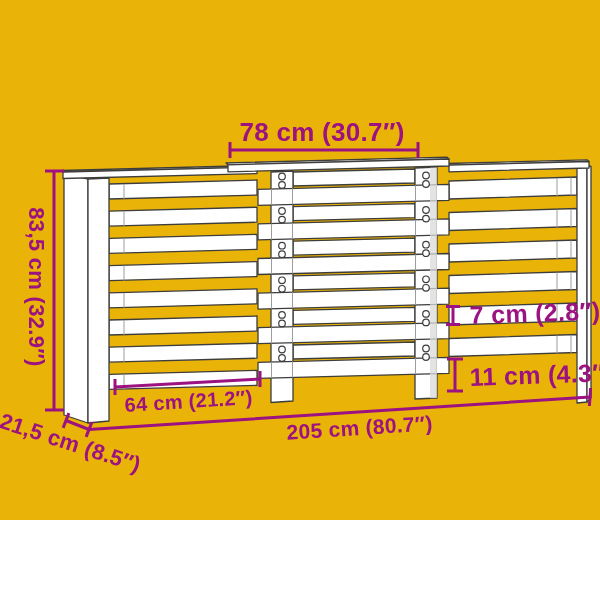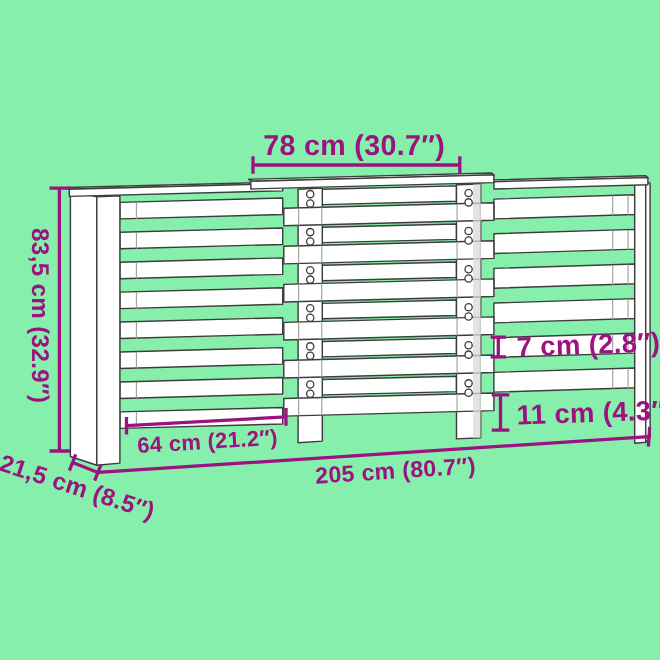--- a/index.html
+++ b/index.html
@@ -1,16 +1,16 @@
 <!DOCTYPE html>
 <html><head>
 <meta charset="utf-8">
 <style>
   html,body{margin:0;padding:0;background:#fff;}
-  .stage{width:600px;height:600px;position:relative;background:#86efac;overflow:hidden;
+  .stage{width:600px;height:520px;position:relative;background:#eab308;overflow:hidden;
          font-family:"Liberation Sans",sans-serif;}
   svg{display:block;}
   .ol{fill:#ffffff;stroke:#3d3d3c;stroke-width:1.3;stroke-linejoin:round;}
   .lt{fill:none;stroke:#9d9d9c;stroke-width:1;}
   .shade{fill:#d9d9d8;stroke:none;}
   .hole{fill:#ffffff;stroke:#3d3d3c;stroke-width:1.2;}
   .dimline{fill:none;stroke:#9C1280;stroke-width:3;stroke-linecap:butt;}
   text.dim{fill:#9C1280;font-weight:bold;font-family:"Liberation Sans",sans-serif;letter-spacing:.3px;}
 </style>
 </head>

